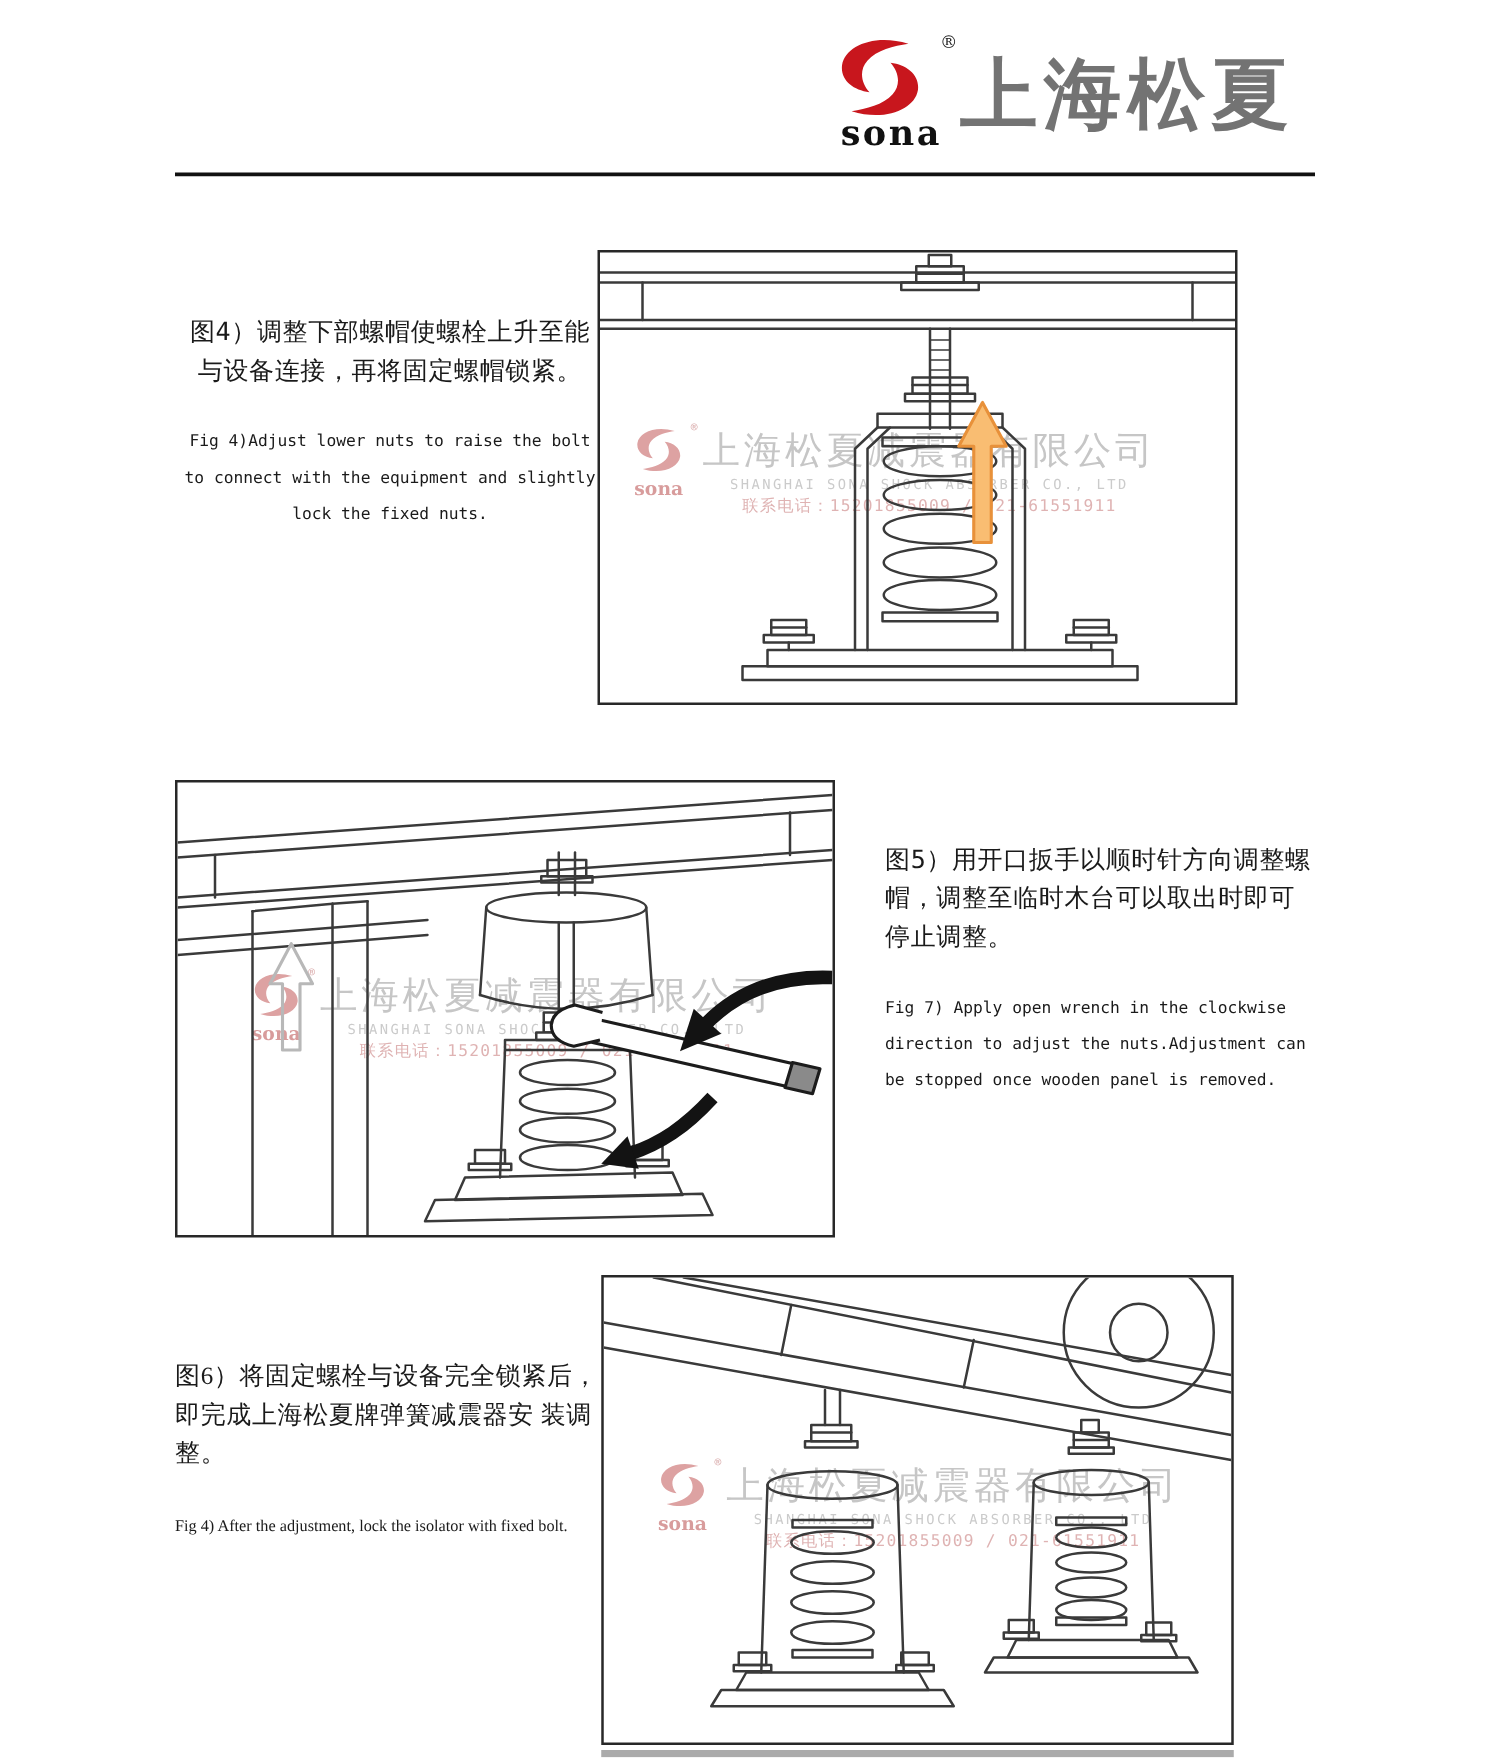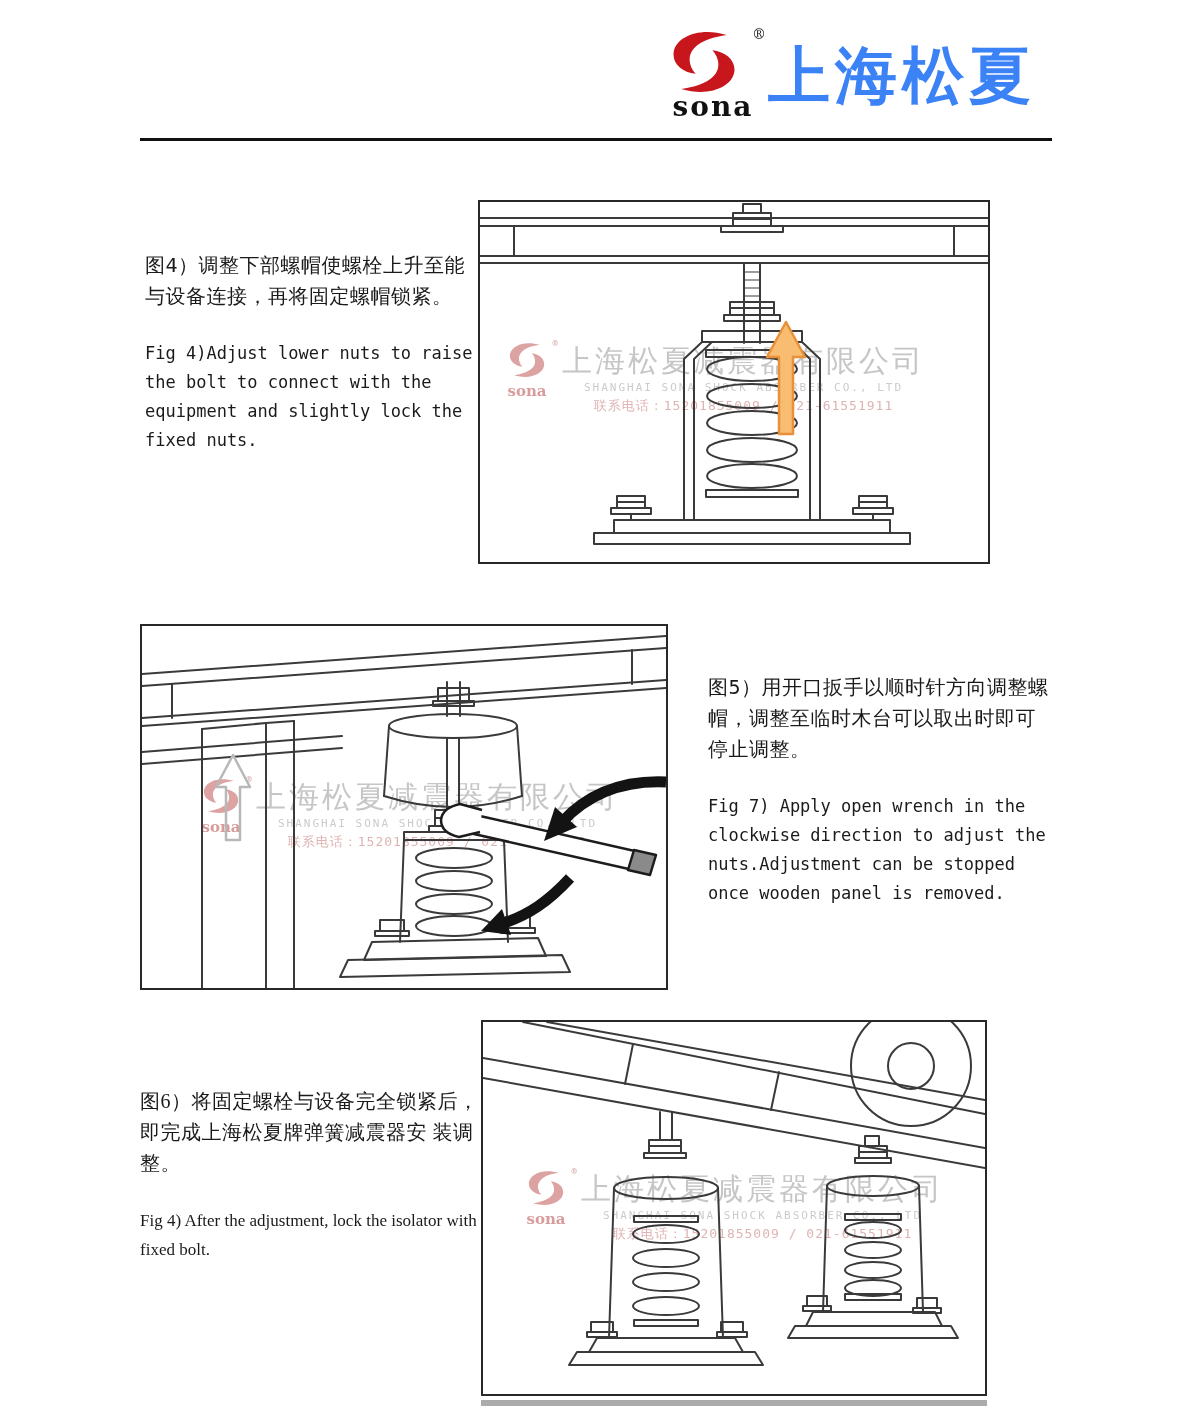--- a/index.html
+++ b/index.html
@@ -7,30 +7,30 @@
         font-family:"DejaVu Sans Mono","DejaVu Sans",monospace;color:#1a1a1a;margin:0 auto;}
 
   
   .logo-s{position:absolute;left:656px;top:30px;width:96px;height:64px;}
   .logo-reg{position:absolute;left:752px;top:26px;font-size:14px;color:#222;
             font-family:"DejaVu Serif",serif;}
   .logo-word{position:absolute;left:668px;top:90px;width:90px;text-align:center;
              font-family:"DejaVu Serif",serif;font-weight:bold;font-size:28px;color:#111;
              letter-spacing:2px;}
   .brand-name{position:absolute;left:768px;top:34px;font-size:62px;font-weight:800;
-              letter-spacing:5px;color:#3b82f6;font-family:"DejaVu Sans",sans-serif;white-space:nowrap;}
+              letter-spacing:5px;color:#737373;font-family:"DejaVu Sans",sans-serif;white-space:nowrap;}
   .divider{position:absolute;left:140px;top:138px;width:912px;height:3px;background:#111;}
 
   
   .text-block{position:absolute;width:340px;}
-  .tb-fig4{left:145px;top:250px;width:334px;}
+  .tb-fig4{left:145px;top:250px;width:334px;text-align:center;}
   .tb-fig5{left:708px;top:672px;width:344px;}
   .tb-fig6{left:140px;top:1086px;width:344px;font-family:Liberation Serif, serif;}
   .caption-zh{margin:0 0 27px 0;font-size:20px;line-height:31px;letter-spacing:0.5px;}
-  .caption-en{margin:0;font-size:17px;line-height:29px;}
+  .caption-en{margin:0;font-size:13px;line-height:29px;}
 
   
   .drawing-box{position:absolute;background:#fff;border:2px solid #282828;overflow:hidden;}
   .box-fig4{left:478px;top:200px;width:508px;height:360px;}
   .box-fig5{left:140px;top:624px;width:524px;height:362px;}
   .box-fig6{left:481px;top:1020px;width:502px;height:372px;}
   .art{position:absolute;left:0;top:0;width:100%;height:100%;z-index:2;}
 
   
   .watermark{position:absolute;z-index:1;display:flex;align-items:flex-start;gap:12px;

